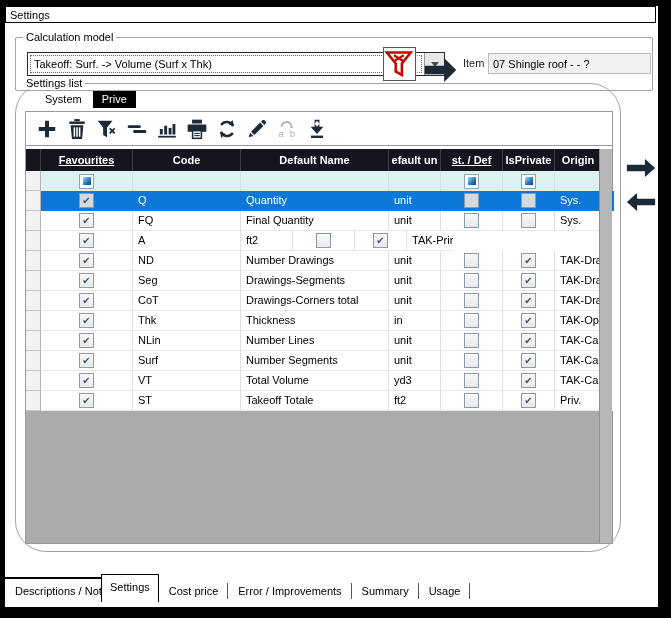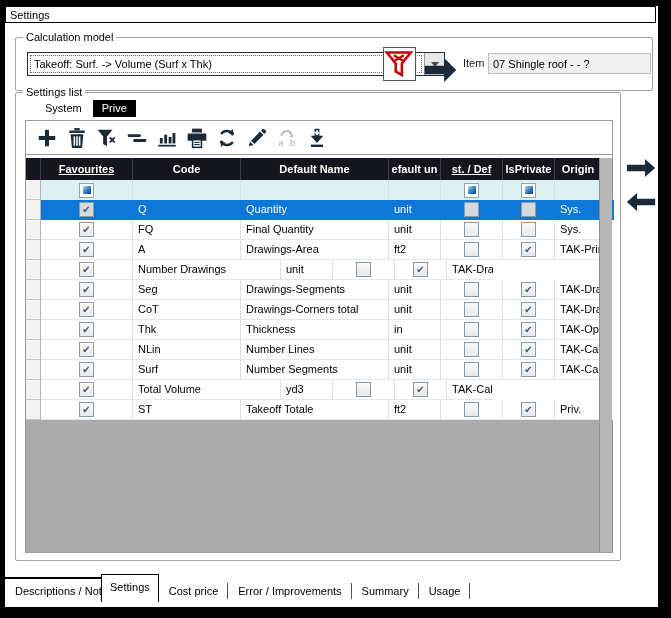--- a/index.html
+++ b/index.html
@@ -6,21 +6,21 @@
   body{width:671px;height:618px;position:relative;font-family:"Liberation Sans",sans-serif;font-size:11px;color:#000;overflow:hidden;}
   .window{position:absolute;left:5px;top:6px;width:653px;height:601px;background:#fff;}
 
   
   .titlebar{position:absolute;left:0;top:0;width:651px;height:17px;background:#fff;border:1px solid #000;line-height:17px;padding-left:4px;box-sizing:border-box;}
 
   
   .group{position:absolute;border:1px solid #a3a3a3;border-radius:2px;}
   .group-label{position:absolute;top:-7px;left:7px;background:#fff;padding:0 3px;}
   .calc-group{left:10px;top:31px;width:636px;height:52px;}
-  .list-group{left:10px;top:86px;width:604px;height:467px;}
+  .list-group{left:10px;top:77px;width:604px;height:467px;border-radius:31px;}
 
   
   .combo{position:absolute;left:11px;top:14px;width:418px;height:24px;border:1px solid #2b2b2b;background:#fff;display:flex;box-sizing:border-box;cursor:default;}
   .combo-text{flex:1;margin:2px;border:1px dotted #6a6a6a;line-height:17px;padding:0 3px;white-space:nowrap;overflow:hidden;}
   .combo-btn{width:19px;background:#e7e7e7;border-left:1px solid #9a9a9a;display:flex;align-items:center;justify-content:center;}
   .tri{width:0;height:0;border-left:4px solid transparent;border-right:4px solid transparent;border-top:5px solid #4a4a4a;}
 
   .filter-btn{position:absolute;left:367px;top:9px;width:33px;height:34px;background:#fff;border:1px solid #555;padding:0;display:flex;align-items:center;justify-content:center;cursor:pointer;}
   .apply-arrow{position:absolute;left:406px;top:14px;width:36px;height:24px;}
   .item-label{position:absolute;left:447px;top:19px;color:#222;}
@@ -290,35 +290,35 @@
               <span class="cb"></span>
             </div>
             <div class="tcell c7">Sys.</div>
           </div>
           <div class="trow">
             <div class="tcell c0 selcell"></div>
             <div class="tcell c1 center">
               <span class="cb">✔</span>
             </div>
             <div class="tcell c2">A</div>
-            <div class="tcell c3">Drawings-Area</div>
             <div class="tcell c4">ft2</div>
             <div class="tcell c5 center">
               <span class="cb"></span>
             </div>
             <div class="tcell c6 center">
               <span class="cb">✔</span>
             </div>
             <div class="tcell c7">TAK-Princ</div>
           </div>
           <div class="trow">
             <div class="tcell c0 selcell"></div>
             <div class="tcell c1 center">
               <span class="cb">✔</span>
             </div>
+            <div class="tcell c2">ND</div>
             <div class="tcell c3">Number Drawings</div>
             <div class="tcell c4">unit</div>
             <div class="tcell c5 center">
               <span class="cb"></span>
             </div>
             <div class="tcell c6 center">
               <span class="cb">✔</span>
             </div>
             <div class="tcell c7">TAK-Draw</div>
           </div>
@@ -400,20 +400,21 @@
             <div class="tcell c6 center">
               <span class="cb">✔</span>
             </div>
             <div class="tcell c7">TAK-Calc</div>
           </div>
           <div class="trow">
             <div class="tcell c0 selcell"></div>
             <div class="tcell c1 center">
               <span class="cb">✔</span>
             </div>
+            <div class="tcell c2">VT</div>
             <div class="tcell c3">Total Volume</div>
             <div class="tcell c4">yd3</div>
             <div class="tcell c5 center">
               <span class="cb"></span>
             </div>
             <div class="tcell c6 center">
               <span class="cb">✔</span>
             </div>
             <div class="tcell c7">TAK-Calc</div>
           </div>

